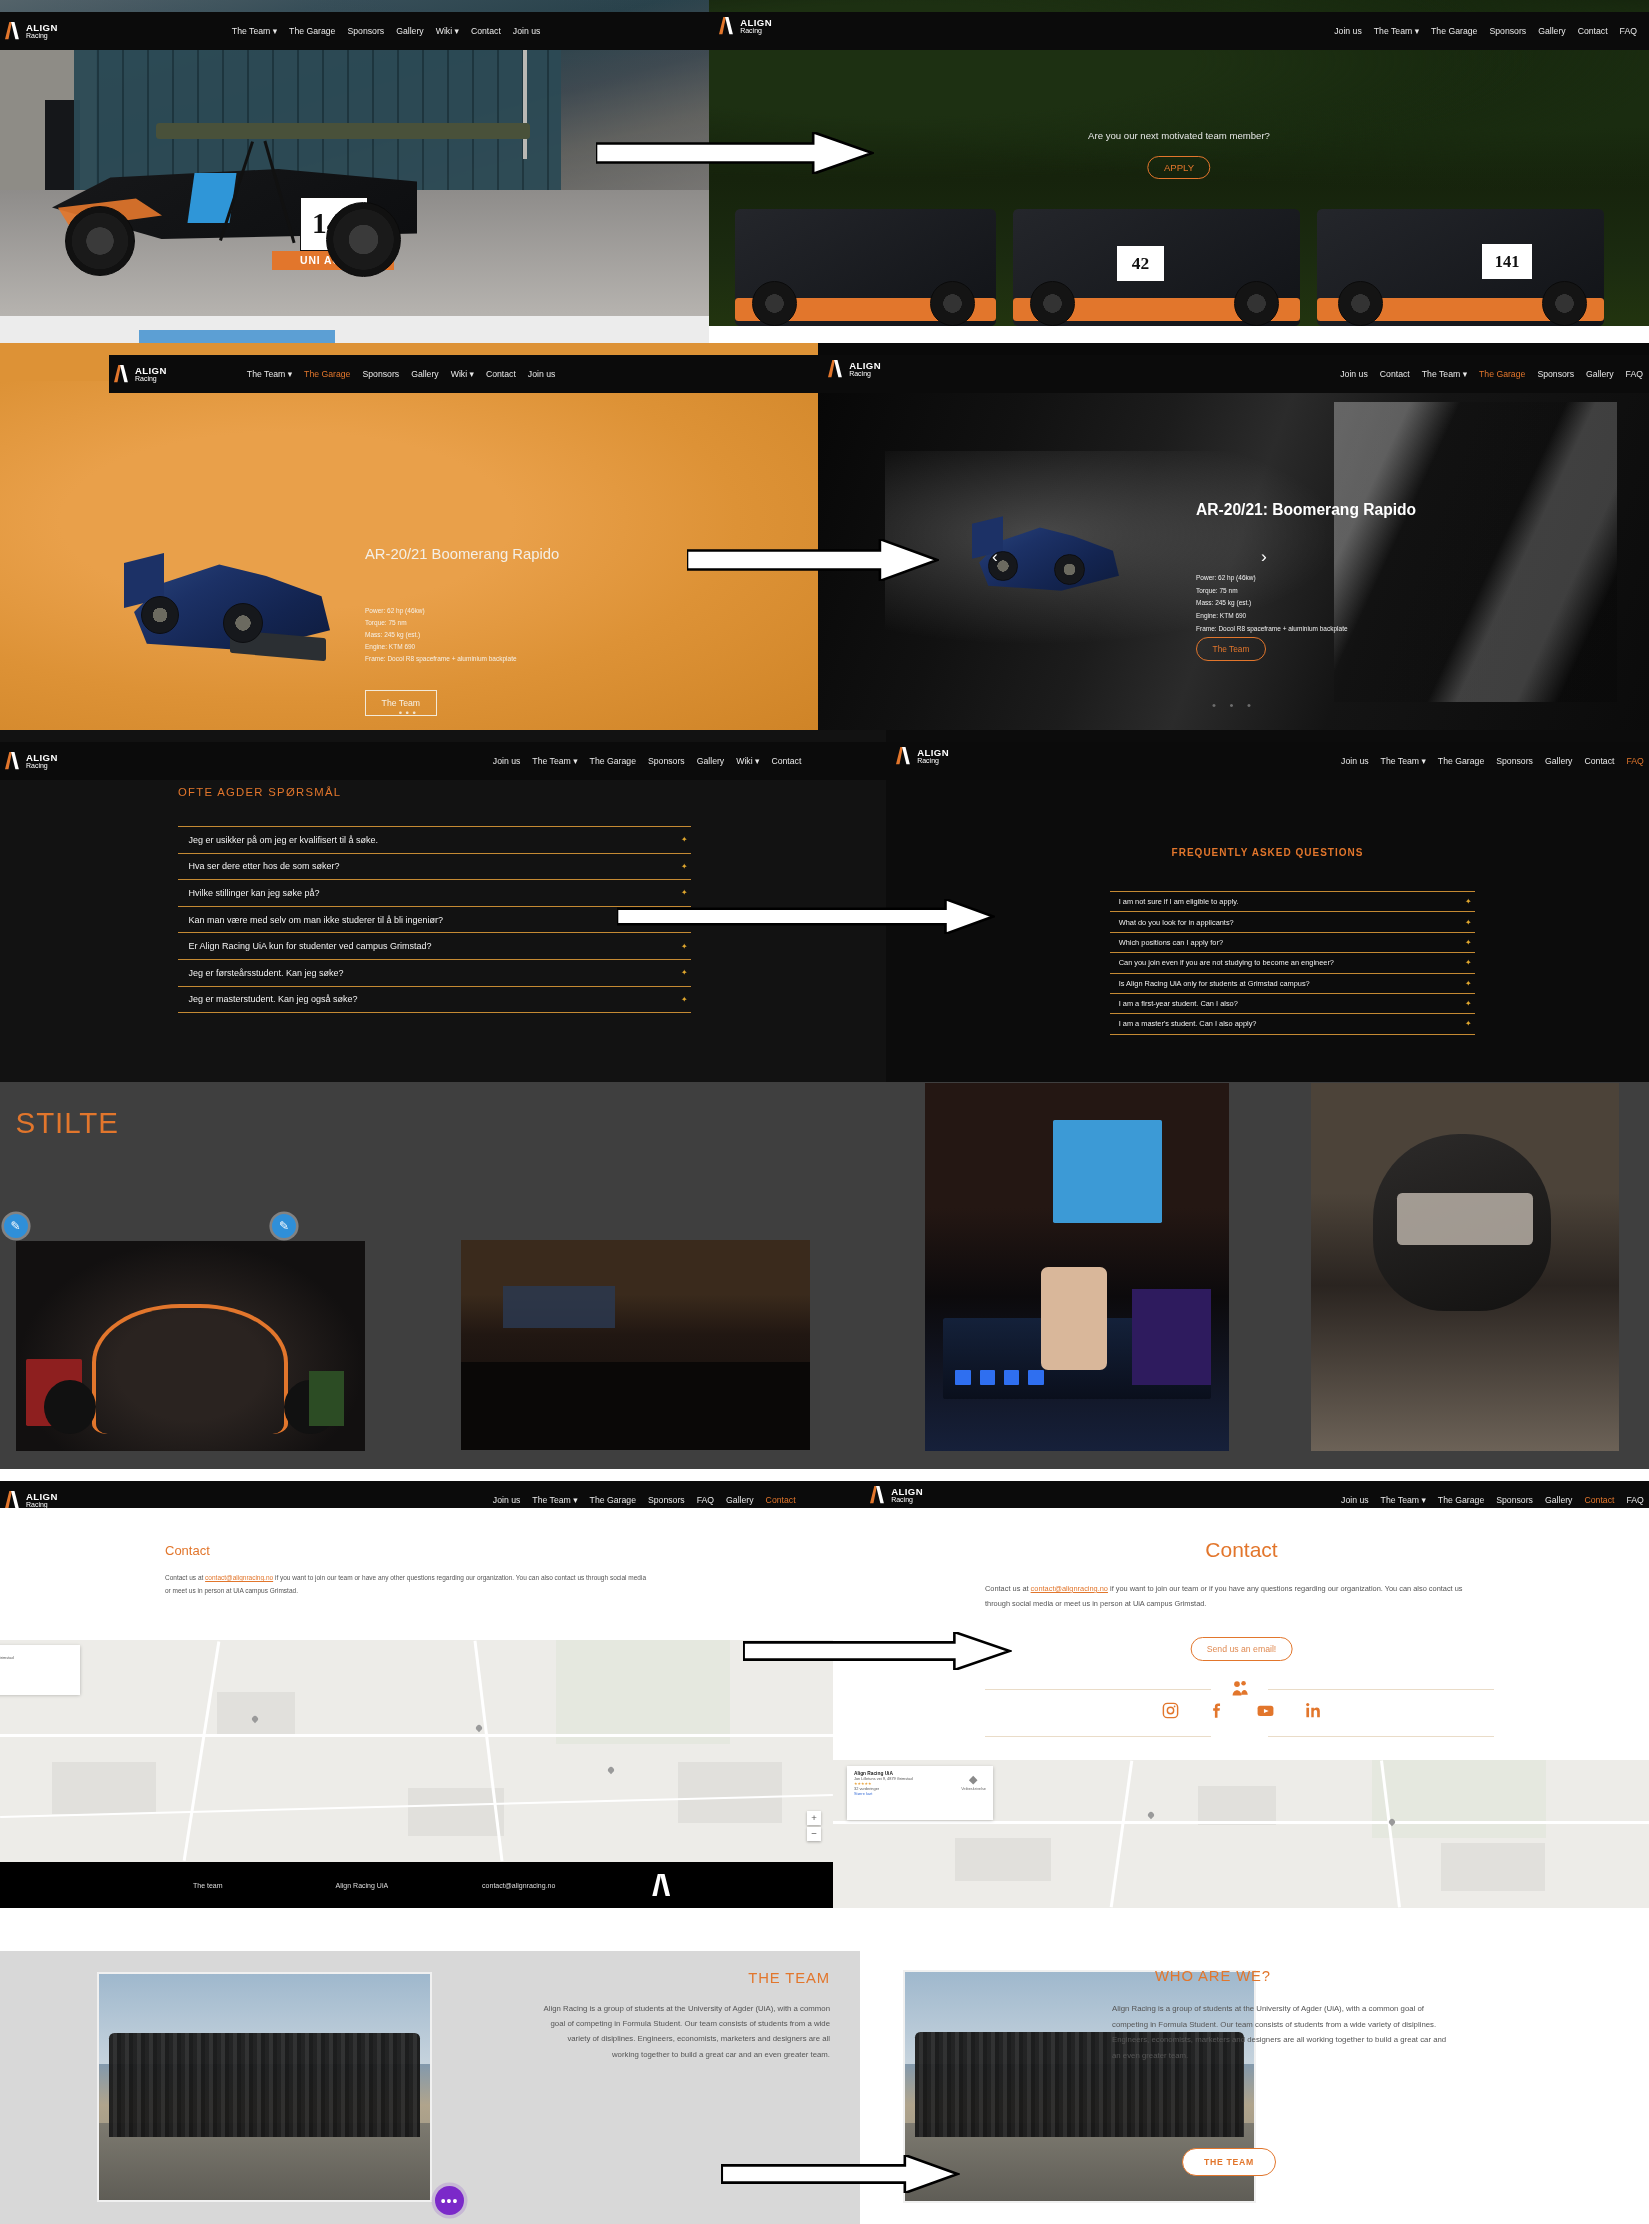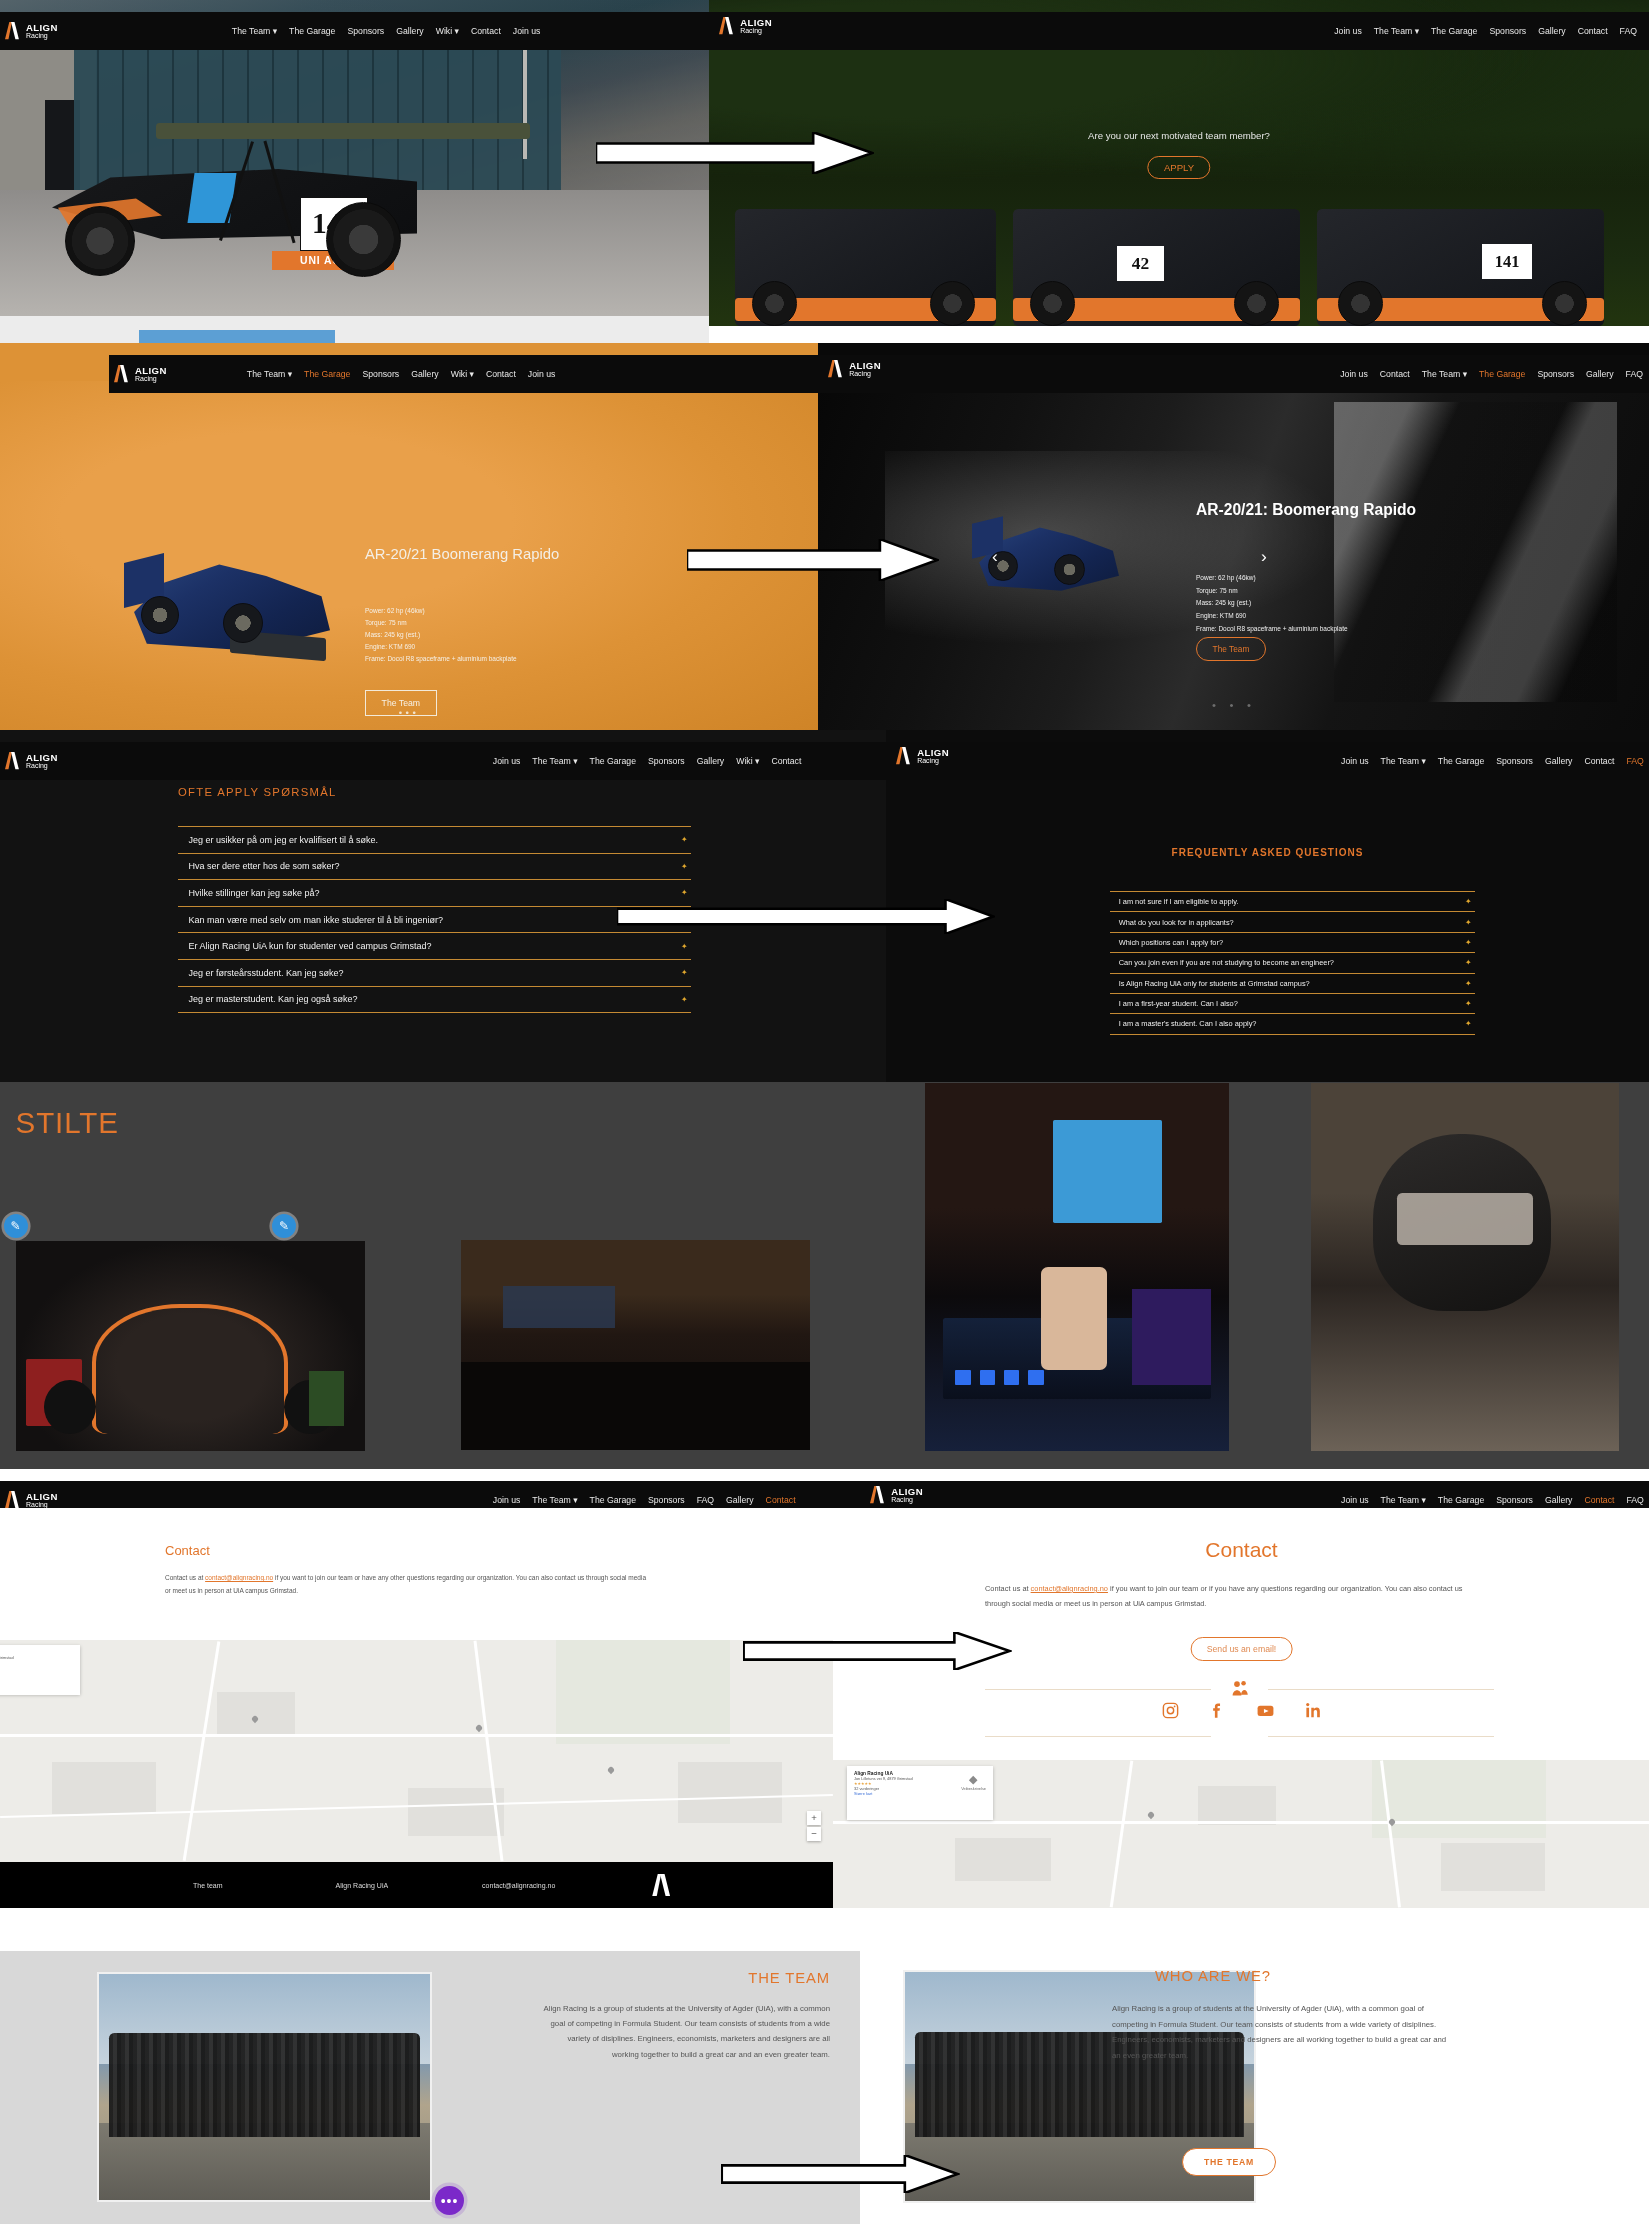--- a/index.html
+++ b/index.html
@@ -431,21 +431,21 @@
           <span>FAQ</span>
         </div>
     </div>
   </div>
 
   <svg class="arrow" style="left:687px;top:539px" width="252" height="42" viewBox="0 0 290 48">
     <polygon points="0,13 222,13 222,0 288,24 222,48 222,35 0,35" fill="#fff" stroke="#000" stroke-width="3"></polygon>
   </svg>
 
   <div class="abs" id="r3L">
-    <div class="faqHeadNo">OFTE APPLY SPØRSMÅL</div>
+    <div class="faqHeadNo">OFTE AGDER SPØRSMÅL</div>
     <div class="faqListNo">
         <div class="faqRow">
           <span>Jeg er usikker på om jeg er kvalifisert til å søke.</span>
           <span class="faqPlus">✦</span>
         </div>
         <div class="faqRow">
           <span>Hva ser dere etter hos de som søker?</span>
           <span class="faqPlus">✦</span>
         </div>
         <div class="faqRow">

